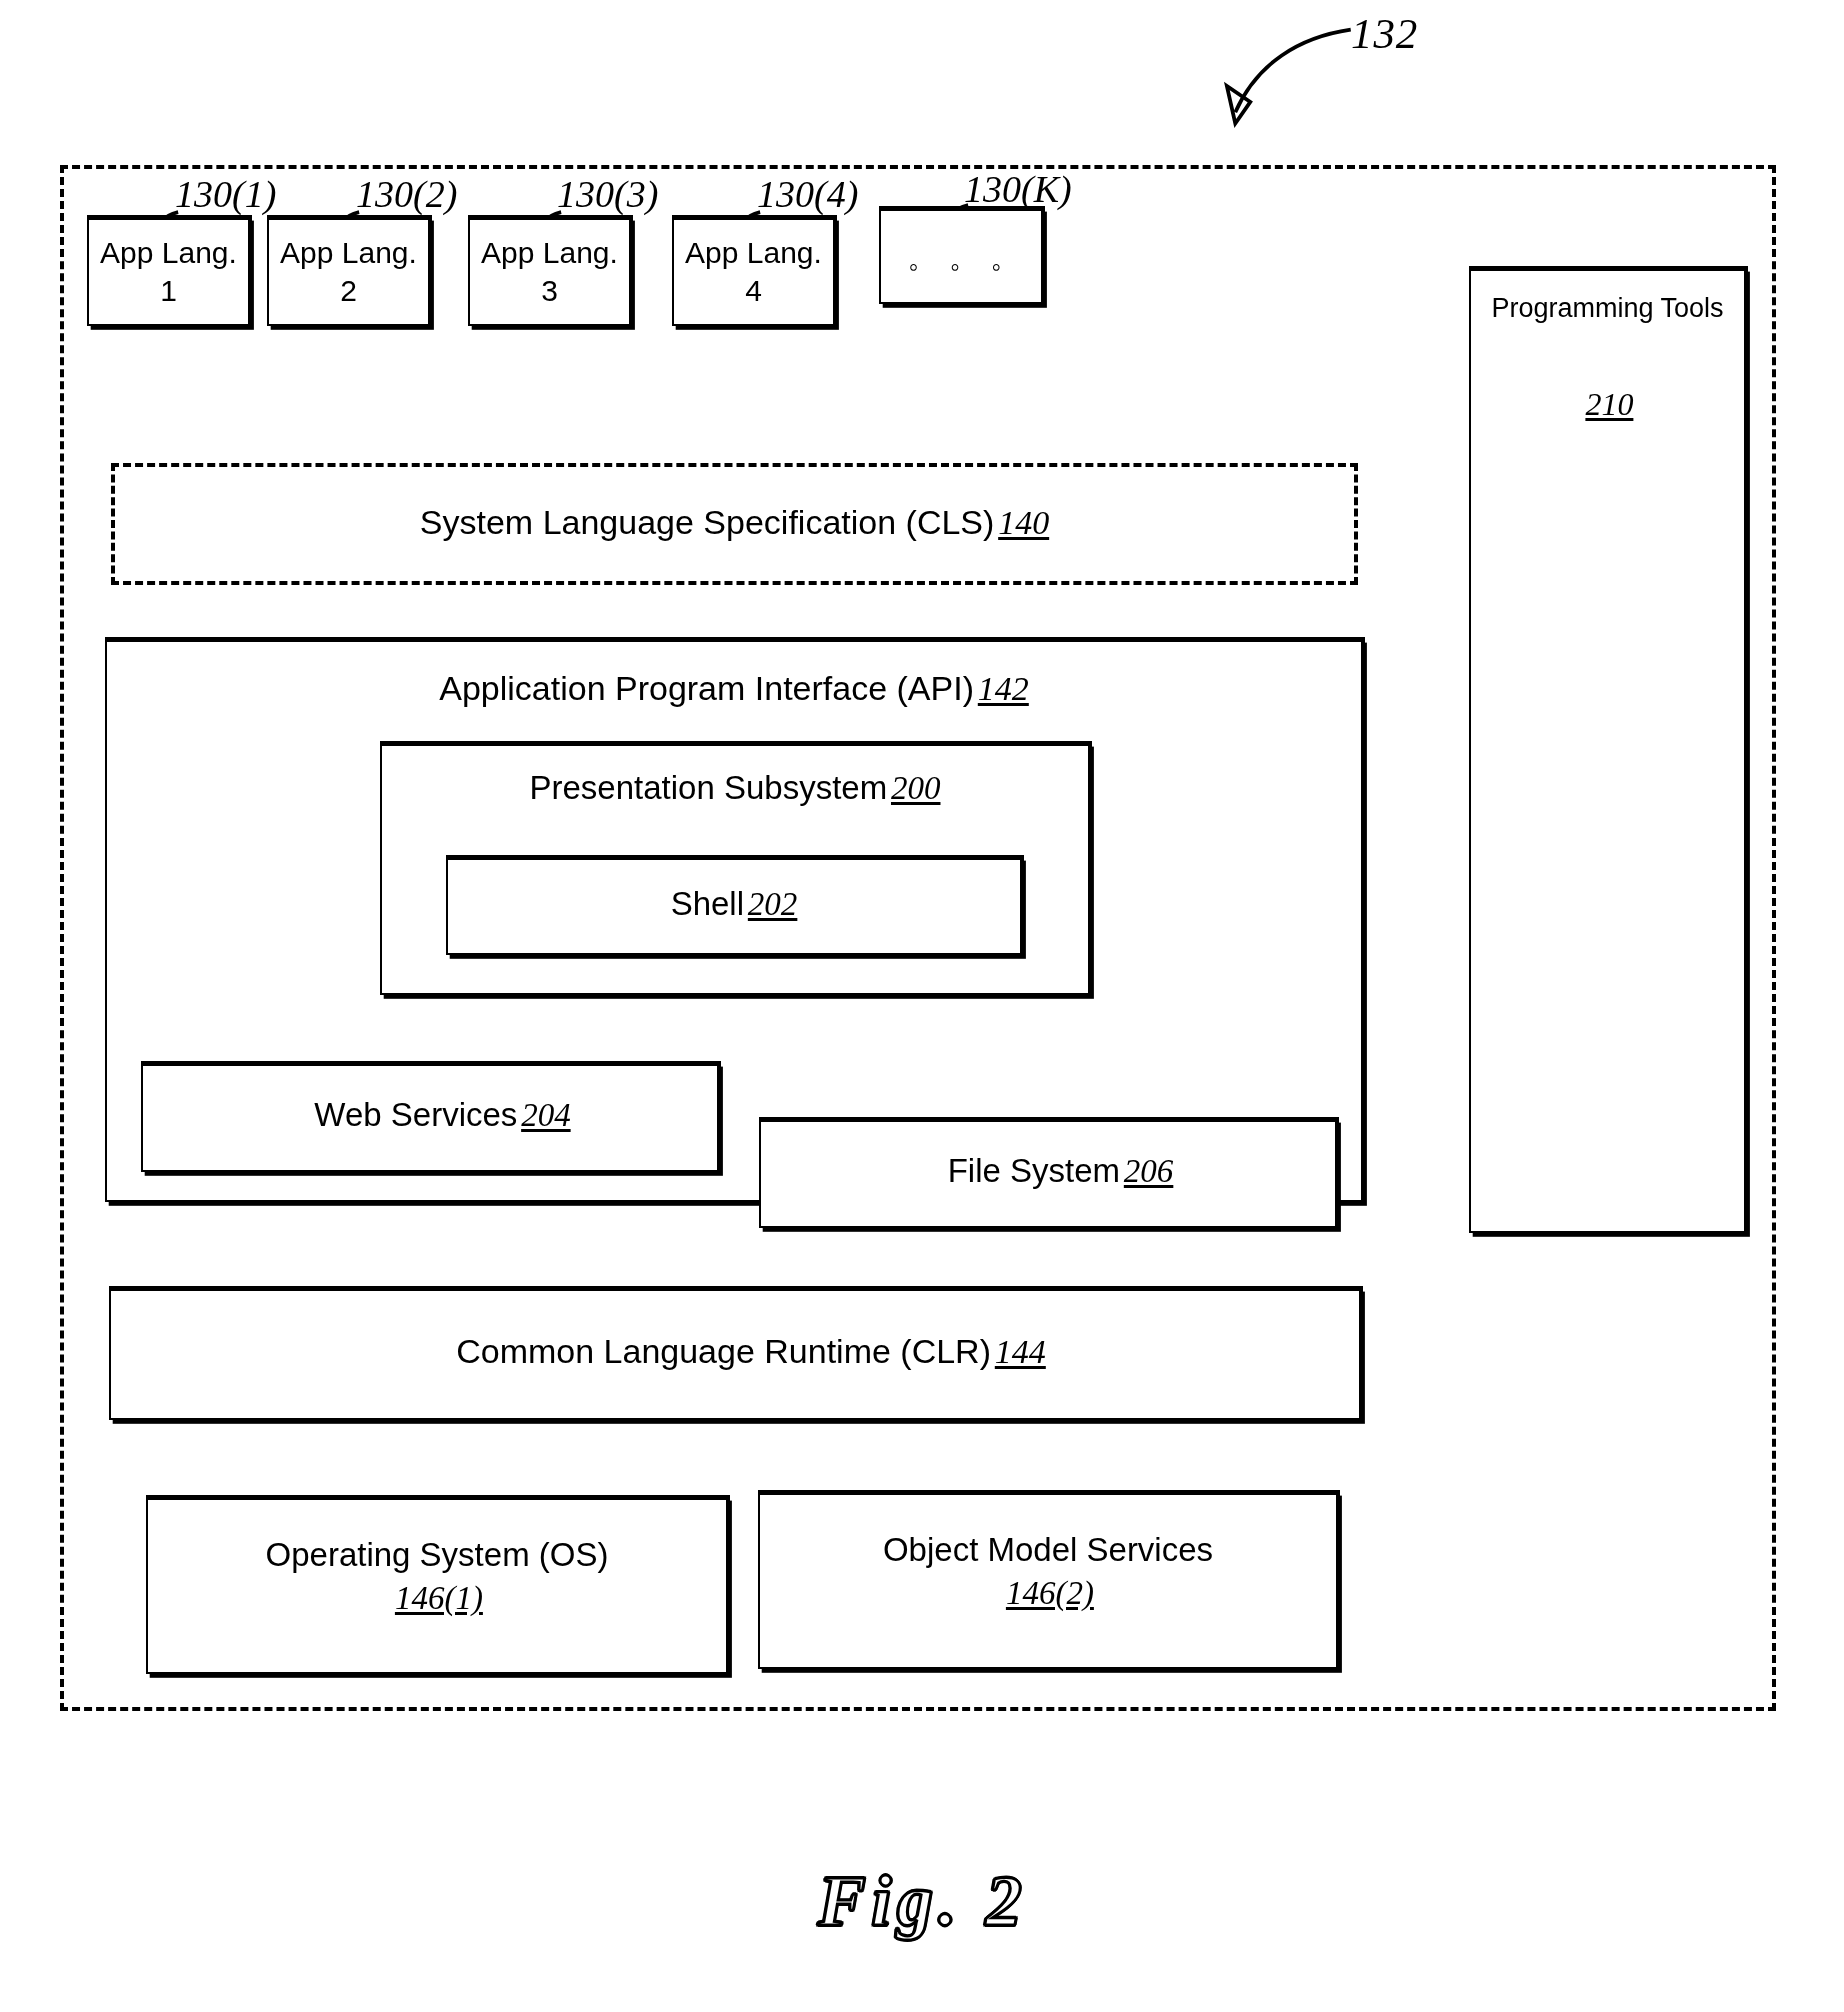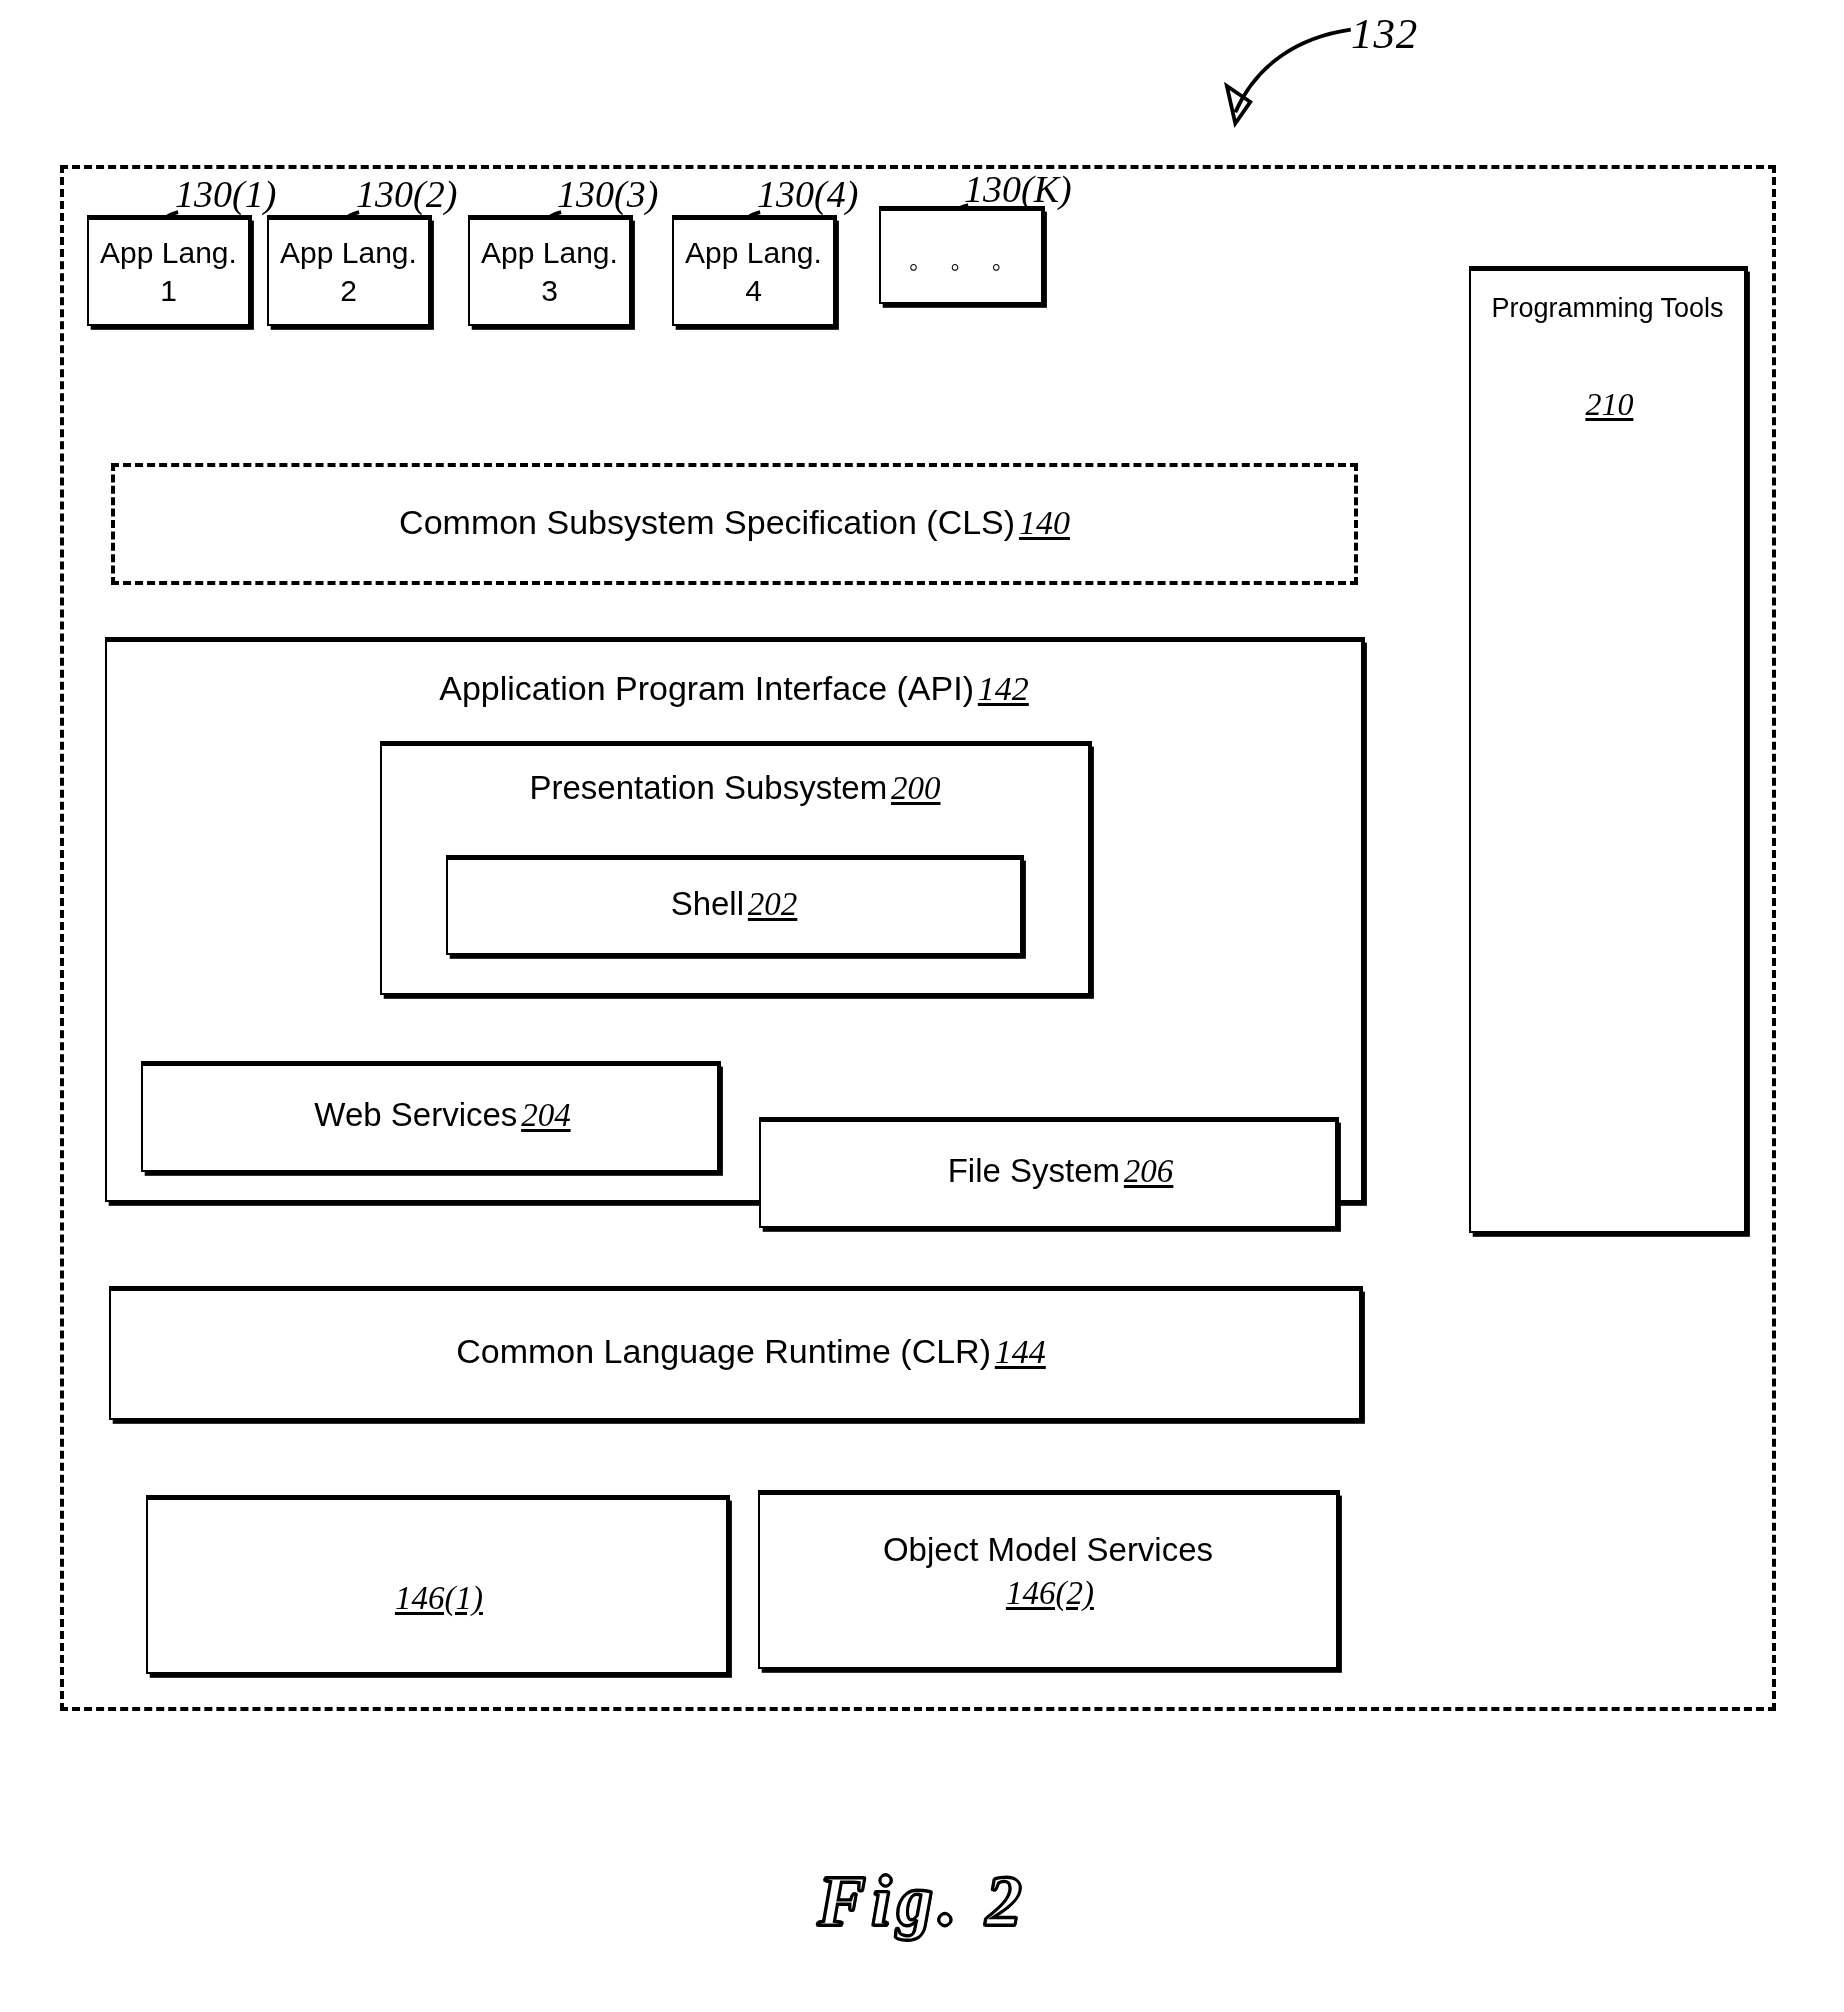--- a/index.html
+++ b/index.html
@@ -325,21 +325,21 @@
 <div class="pbox applang" id="applang-more" style="left:879px; top:206px; height:98px; width:166px;">
   <div class="dots">◦ ◦ ◦</div>
 </div>
 
 <div class="pbox" id="programming-tools-box">
   <div class="pbox-label pt-title">Programming Tools</div>
   <div class="pbox-label pt-ref"><span class="reftag">210</span></div>
 </div>
 
 <div id="cls-box" class="abs">
-  <div class="cls-text"><span>Common Subsystem Specification (CLS)</span><span class="reftag">140</span></div>
+  <div class="cls-text"><span>System Language Specification (CLS)</span><span class="reftag">140</span></div>
 </div>
 
 <div class="pbox" id="api-box">
   <div class="pbox-label api-title"><span>Application Program Interface (API)</span><span class="reftag">142</span></div>
 </div>
 
 <div class="pbox" id="presentation-box">
   <div class="pbox-label ps-title"><span>Presentation Subsystem</span><span class="reftag">200</span></div>
 </div>
 
@@ -353,20 +353,21 @@
 
 <div class="pbox" id="file-system-box">
   <div class="pbox-label"><span>File System</span><span class="reftag">206</span></div>
 </div>
 
 <div class="pbox" id="clr-box">
   <div class="pbox-label clr-title"><span>Common Language Runtime (CLR)</span><span class="reftag">144</span></div>
 </div>
 
 <div class="pbox" id="os-box">
+  <div class="pbox-label">Operating System (OS)</div>
   <div class="pbox-label line2"><span class="reftag">146(1)</span></div>
 </div>
 
 <div class="pbox" id="object-model-box">
   <div class="pbox-label">Object Model Services</div>
   <div class="pbox-label line2"><span class="reftag">146(2)</span></div>
 </div>
 
 <div id="figure-caption" class="abs">Fig.  2</div>
 

